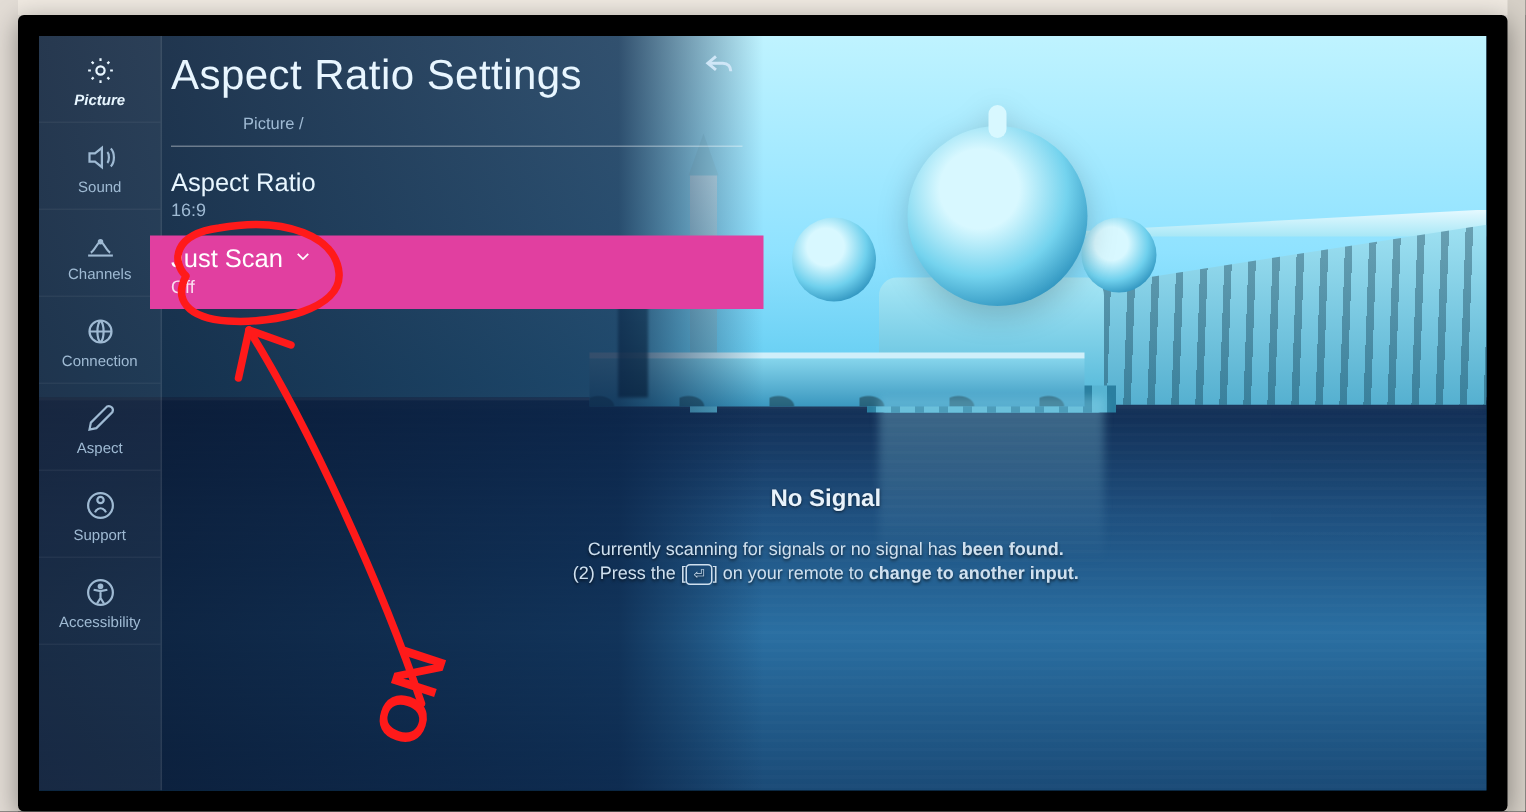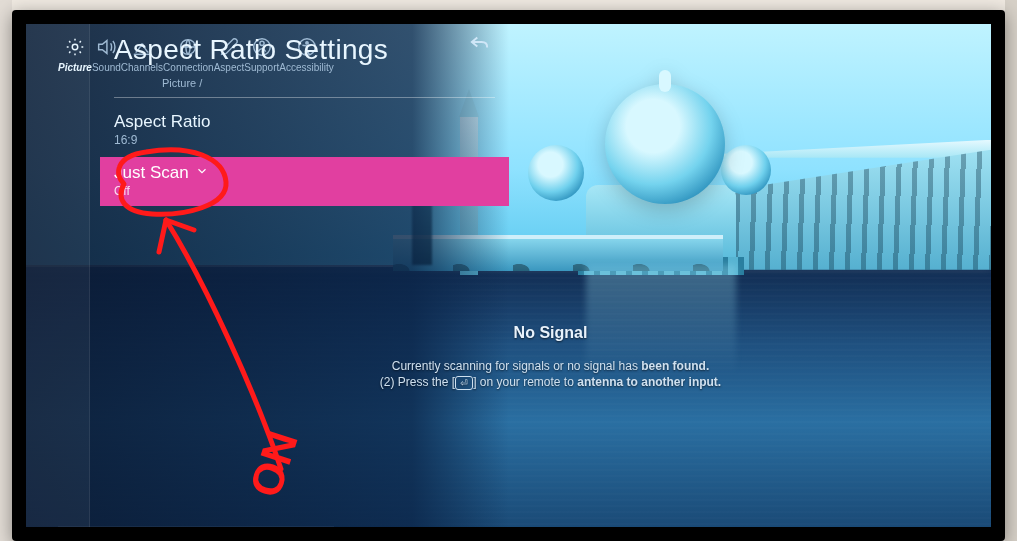--- a/index.html
+++ b/index.html
@@ -116,24 +116,24 @@
     filter: blur(3px);
   }
 
   
   .overlay {
     position: absolute; top:0; left:0; bottom:0; width:50%;
     background: linear-gradient(90deg, rgba(10,25,50,0.9) 0%, rgba(10,35,70,0.78) 80%, rgba(10,35,70,0.0) 100%);
   }
 
   .sidebar{
-    position:absolute; top:0; left:0; bottom:0; width:64px;
+    position:absolute; top:0; left:0; bottom:0; width:82px;
     background: rgba(255,255,255,0.05);
     border-right: 1px solid rgba(255,255,255,0.08);
-    display:flex; flex-direction:row;padding-left:32px;
+    display:flex; flex-direction:column;
   }
   .side-item{
     flex:0 0 auto;
     padding: 10px 0 8px;
     text-align:center;
     color:#9fbad3; font-size:10px;
     border-bottom:1px solid rgba(255,255,255,0.05);
   }
   .side-item.active{ color:#e8f6ff; }
   .side-item.active .side-label{ font-style: italic; font-weight: 600; }
@@ -328,21 +328,21 @@
         </div>
       </div>
     </div>
 
     <div class="nosignal">
       <h3>No Signal</h3>
       <p>
         <span>Currently scanning for signals or no signal has </span><span class="em">been found.</span>
       </p>
       <p>
-        <span>(2) Press the [</span><span class="inline-icon">⏎</span><span>] on your remote to </span><span class="em">antenna to another input.</span>
+        <span>(2) Press the [</span><span class="inline-icon">⏎</span><span>] on your remote to </span><span class="em">change to another input.</span>
       </p>
     </div>
 
     <svg class="annot" viewBox="0 0 965 513" preserveAspectRatio="none">
       <g fill="none" stroke="#ff1a1a" stroke-width="5" stroke-linecap="round" stroke-linejoin="round">
         <path d="M98 160 C 88 150, 90 132, 120 128 C 165 120, 198 134, 200 158 C 202 182, 158 192, 126 190 C 98 188, 90 175, 98 160 Z"></path>
         <path d="M140 196 C 180 260, 230 370, 255 445"></path>
         <path d="M140 196 L 133 228 M140 196 L 168 206"></path>
       </g>
       <text x="252" y="476" transform="rotate(-72 252 476)" font-size="44" font-weight="700" fill="#ff1a1a" font-family="Arial">ON</text>

